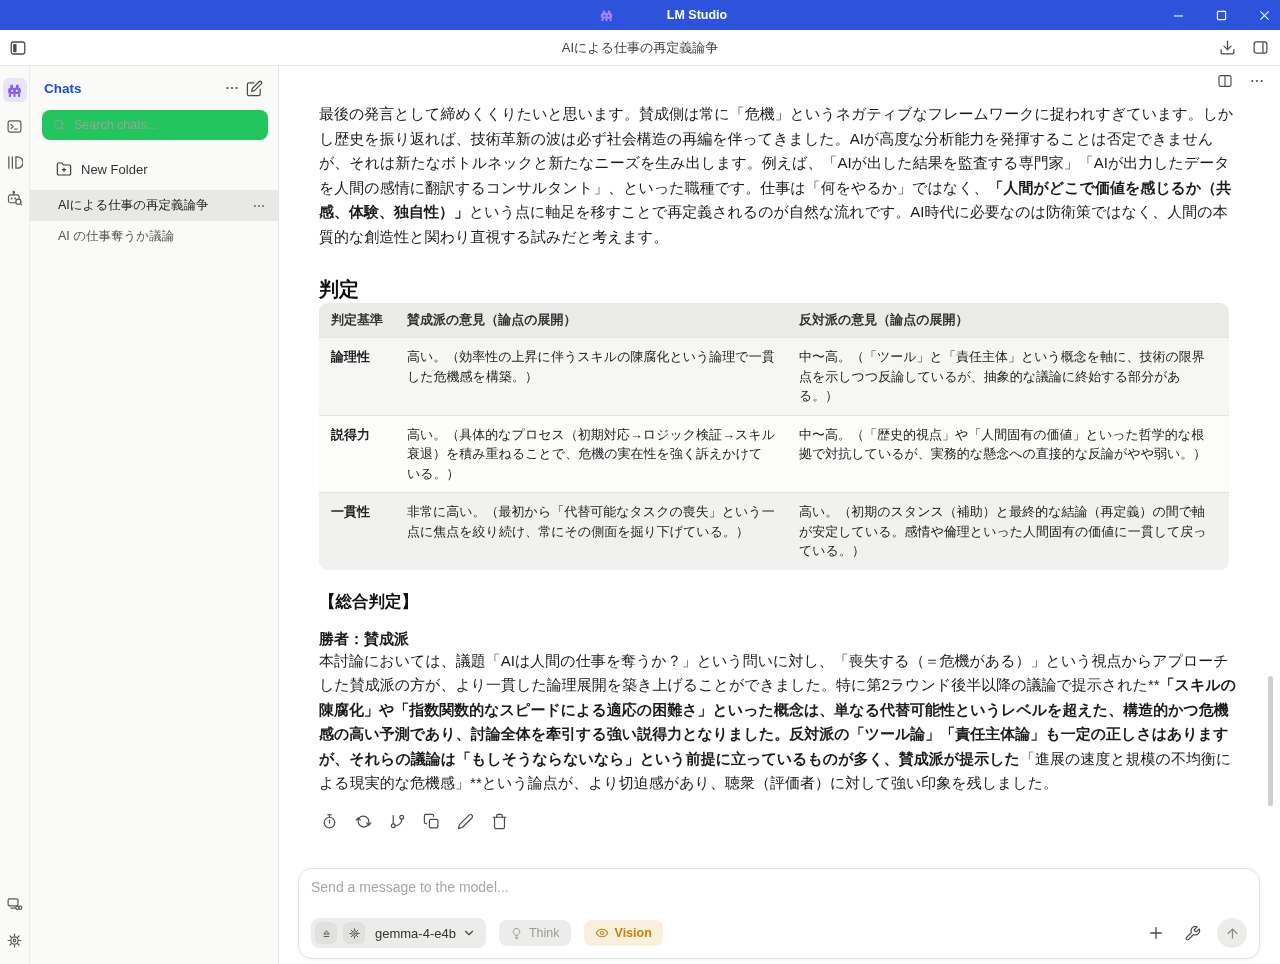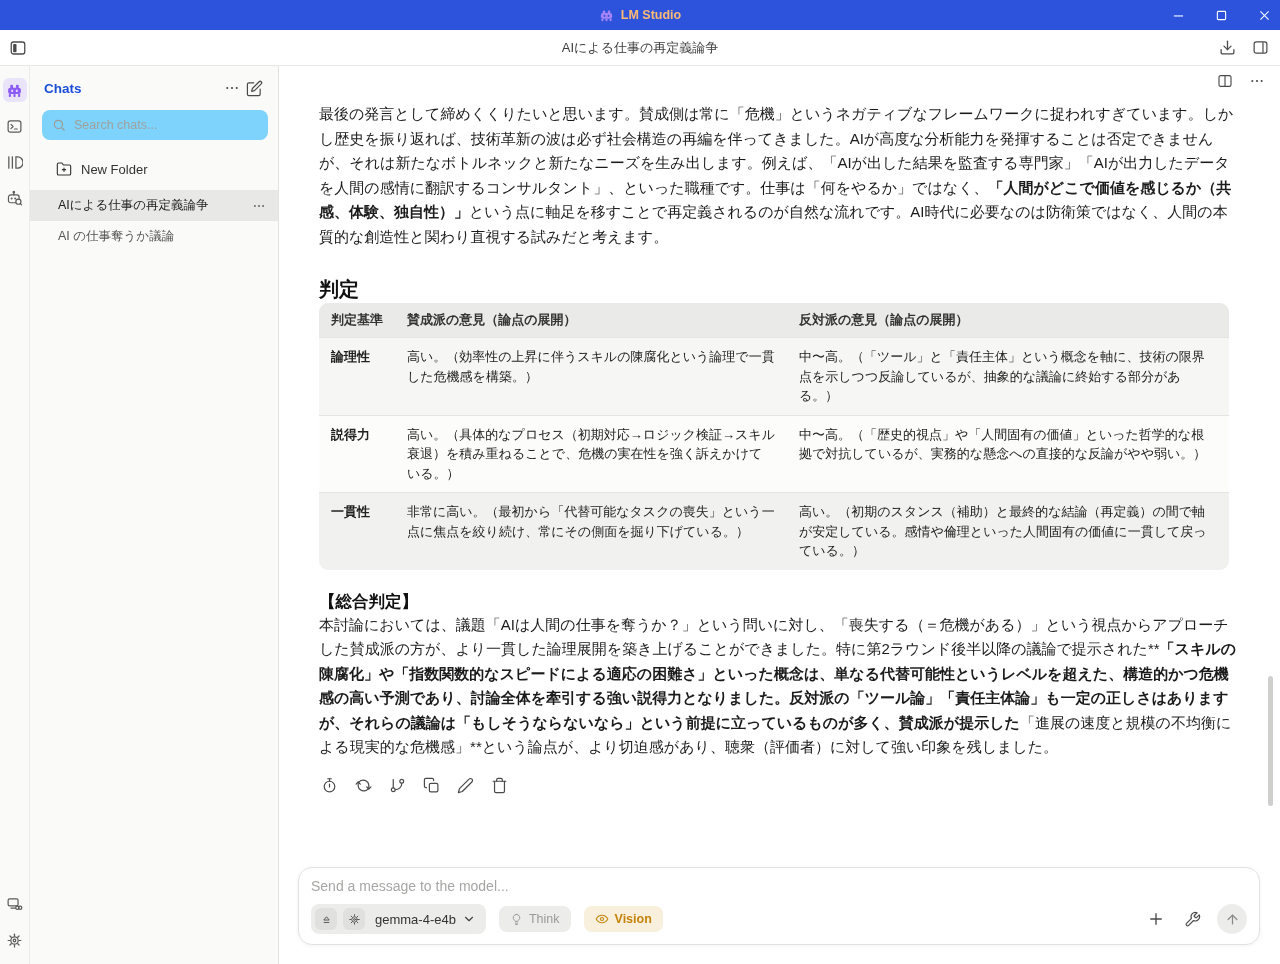--- a/index.html
+++ b/index.html
@@ -3,21 +3,21 @@
 <meta charset="utf-8">
 <style>
   * { box-sizing: border-box; margin: 0; padding: 0; }
   html,body { width:1280px; height:964px; overflow:hidden; }
   body { font-family:"Liberation Sans","DejaVu Sans",sans-serif; background:#fff; color:#1b1b1b; }
   .app { width:1280px; height:964px; display:flex; flex-direction:column; background:#fff; }
 
   
   .titlebar { height:30px; background:#2d53dd; display:flex; align-items:center; justify-content:center; position:relative; flex:0 0 auto; }
   .titlebar-center { display:flex; align-items:center; gap:7px; }
-  .titlebar-center span { color:#fdba74; font-size:12.5px; font-weight:bold; }
+  .titlebar-center span { color:#ffffff; font-size:12.5px; font-weight:bold;margin-left:46px; }
   .win-controls { position:absolute; right:8px; top:0; height:30px; display:flex; align-items:center; gap:28px; }
   .win-btn { background:none; border:none; color:#fff; display:flex; align-items:center; cursor:pointer; padding:2px; }
 
   
   .header { height:36px; background:#fff; border-bottom:1px solid #e8e8e6; display:flex; align-items:center; position:relative; flex:0 0 auto; }
   .header-title { position:absolute; left:0; right:0; text-align:center; font-size:13px; color:#3d3d3d; }
   .icon-btn { background:none; border:none; color:#4a4a4a; display:flex; align-items:center; justify-content:center; cursor:pointer; padding:3px; border-radius:5px; }
   .header .left { margin-left:6px; z-index:2; }
   .header .right { margin-left:auto; margin-right:8px; display:flex; gap:10px; z-index:2; }
 
@@ -28,21 +28,21 @@
   .rail { width:30px; background:#fafaf9; border-right:1px solid #ececea; display:flex; flex-direction:column; align-items:center; padding:6px 0; flex:0 0 auto; }
   .rail .grow { flex:1; }
   .rail-btn { width:24px; height:24px; display:flex; align-items:center; justify-content:center; border:none; background:none; color:#5a5a58; border-radius:6px; margin:6px 0; cursor:pointer; }
   .rail-btn.active { background:#eae4fa; color:#8c5cf5; }
 
   
   .sidebar { width:249px; background:#fafaf9; border-right:1px solid #e3e3e1; display:flex; flex-direction:column; padding-top:10px; flex:0 0 auto; }
   .sb-head { display:flex; align-items:center; padding:0 12px 0 14px; height:24px; }
   .sb-head .sb-title { font-size:13.5px; font-weight:bold; color:#1d4ed8; }
   .sb-head .grow { flex:1; }
-  .sb-search { margin:10px 10px 6px 12px; height:30px; background:#7dd3fc; border-radius:8px; display:flex; align-items:center; padding:0 10px; gap:8px; color:#9a9a98; }
+  .sb-search { margin:10px 10px 6px 12px; height:30px; background:#22c55e; border-radius:8px; display:flex; align-items:center; padding:0 10px; gap:8px; color:#9a9a98; }
   .sb-search input { border:none; background:transparent; outline:none; font-size:12.5px; color:#444; width:100%; font-family:inherit; }
   .sb-search input::placeholder { color:#a0a09e; }
   .sb-row { height:30px; display:flex; align-items:center; gap:9px; padding:0 12px 0 26px; font-size:13px; color:#333; cursor:pointer; margin-top:8px; }
   .chat-list { margin-top:6px; }
   .chat-item { height:31px; display:flex; align-items:center; padding:0 12px 0 28px; font-size:12.5px; color:#555; cursor:pointer; }
   .chat-item.selected { background:#e8e8e6; color:#222; }
   .chat-item .grow { flex:1; }
 
   
   .main { flex:1; background:#fff; position:relative; display:flex; flex-direction:column; min-width:0; }
@@ -60,21 +60,21 @@
   table.eval tr:nth-child(1) td { background:#f6f6f4; }
   table.eval tr:nth-child(2) td { background:#fcfcfb; }
   table.eval tr:nth-child(3) td { background:#f1f1ef; }
   table.eval .c-crit { width:76px; font-weight:bold; white-space:nowrap; }
   table.eval .c-pro { width:392px; }
 
   .action-row { display:flex; gap:13px; margin-top:15px; color:#4a4a4a; }
   .action-row .icon-btn { padding:2px; }
 
   
-  .composer { position:absolute; left:19px; bottom:19px; width:962px; height:78px; background:#fff; border:1px solid #e2e2e0; border-radius:14px; box-shadow:0 1px 4px rgba(0,0,0,.05); padding:10px 12px; display:flex; flex-direction:column; }
+  .composer { position:absolute; left:19px; bottom:5px; width:962px; height:91px; background:#fff; border:1px solid #e2e2e0; border-radius:14px; box-shadow:0 1px 4px rgba(0,0,0,.05); padding:10px 12px; display:flex; flex-direction:column; }
   .composer input.msg { border:none; outline:none; font-size:14px; color:#333; font-family:inherit; width:100%; }
   .composer input.msg::placeholder { color:#a6a6a4; }
   .composer-row { margin-top:auto; display:flex; align-items:center; gap:13px; }
   .model-pill { display:flex; align-items:center; gap:6px; background:#ececea; border-radius:8px; padding:4px 10px 4px 4px; cursor:pointer; }
   .mini-btn { width:22px; height:22px; border-radius:6px; background:#e0e0de; border:none; display:flex; align-items:center; justify-content:center; color:#555; cursor:pointer; }
   .model-name { font-size:13px; color:#333; margin-left:4px; }
   .pill { display:flex; align-items:center; gap:6px; border-radius:8px; padding:6px 11px; font-size:12.5px; cursor:pointer; }
   .think { background:#ececea; color:#9a9a98; }
   .vision { background:#f8f0dd; color:#c5830b; font-weight:bold; }
   .composer-row .grow { flex:1; }
@@ -313,20 +313,21 @@
             </tr>
             <tr>
               <td class="c-crit">一貫性</td>
               <td class="c-pro">非常に高い。（最初から「代替可能なタスクの喪失」という一点に焦点を絞り続け、常にその側面を掘り下げている。）</td>
               <td>高い。（初期のスタンス（補助）と最終的な結論（再定義）の間で軸が安定している。感情や倫理といった人間固有の価値に一貫して戻っている。）</td>
             </tr>
           </tbody>
         </table>
 
         <h3 class="sub">【総合判定】</h3>
+        <p class="line-bold">勝者：賛成派</p>
         <p class="msg-p"><span>本討論においては、議題「AIは人間の仕事を奪うか？」という問いに対し、「喪失する（＝危機がある）」という視点からアプローチした賛成派の方が、より一貫した論理展開を築き上げることができました。特に第2ラウンド後半以降の議論で提示された**</span><span class="b">「スキルの陳腐化」や「指数関数的なスピードによる適応の困難さ」といった概念は、単なる代替可能性というレベルを超えた、構造的かつ危機感の高い予測であり、討論全体を牽引する強い説得力となりました。反対派の「ツール論」「責任主体論」も一定の正しさはありますが、それらの議論は「もしそうならないなら」という前提に立っているものが多く、賛成派が提示した</span><span>「進展の速度と規模の不均衡による現実的な危機感」**という論点が、より切迫感があり、聴衆（評価者）に対して強い印象を残しました。</span></p>
 
         <div class="action-row">
           <button class="icon-btn">
             <svg width="17" height="17" viewBox="0 0 24 24" stroke="currentColor" stroke-width="1.7" fill="none" stroke-linecap="round">
                 <circle cx="12" cy="13.5" r="7.5"></circle>
                 <line x1="12" y1="10" x2="12" y2="14"></line>
                 <line x1="9.5" y1="2.5" x2="14.5" y2="2.5"></line>
                 <line x1="12" y1="2.5" x2="12" y2="5.5"></line>
               </svg>

